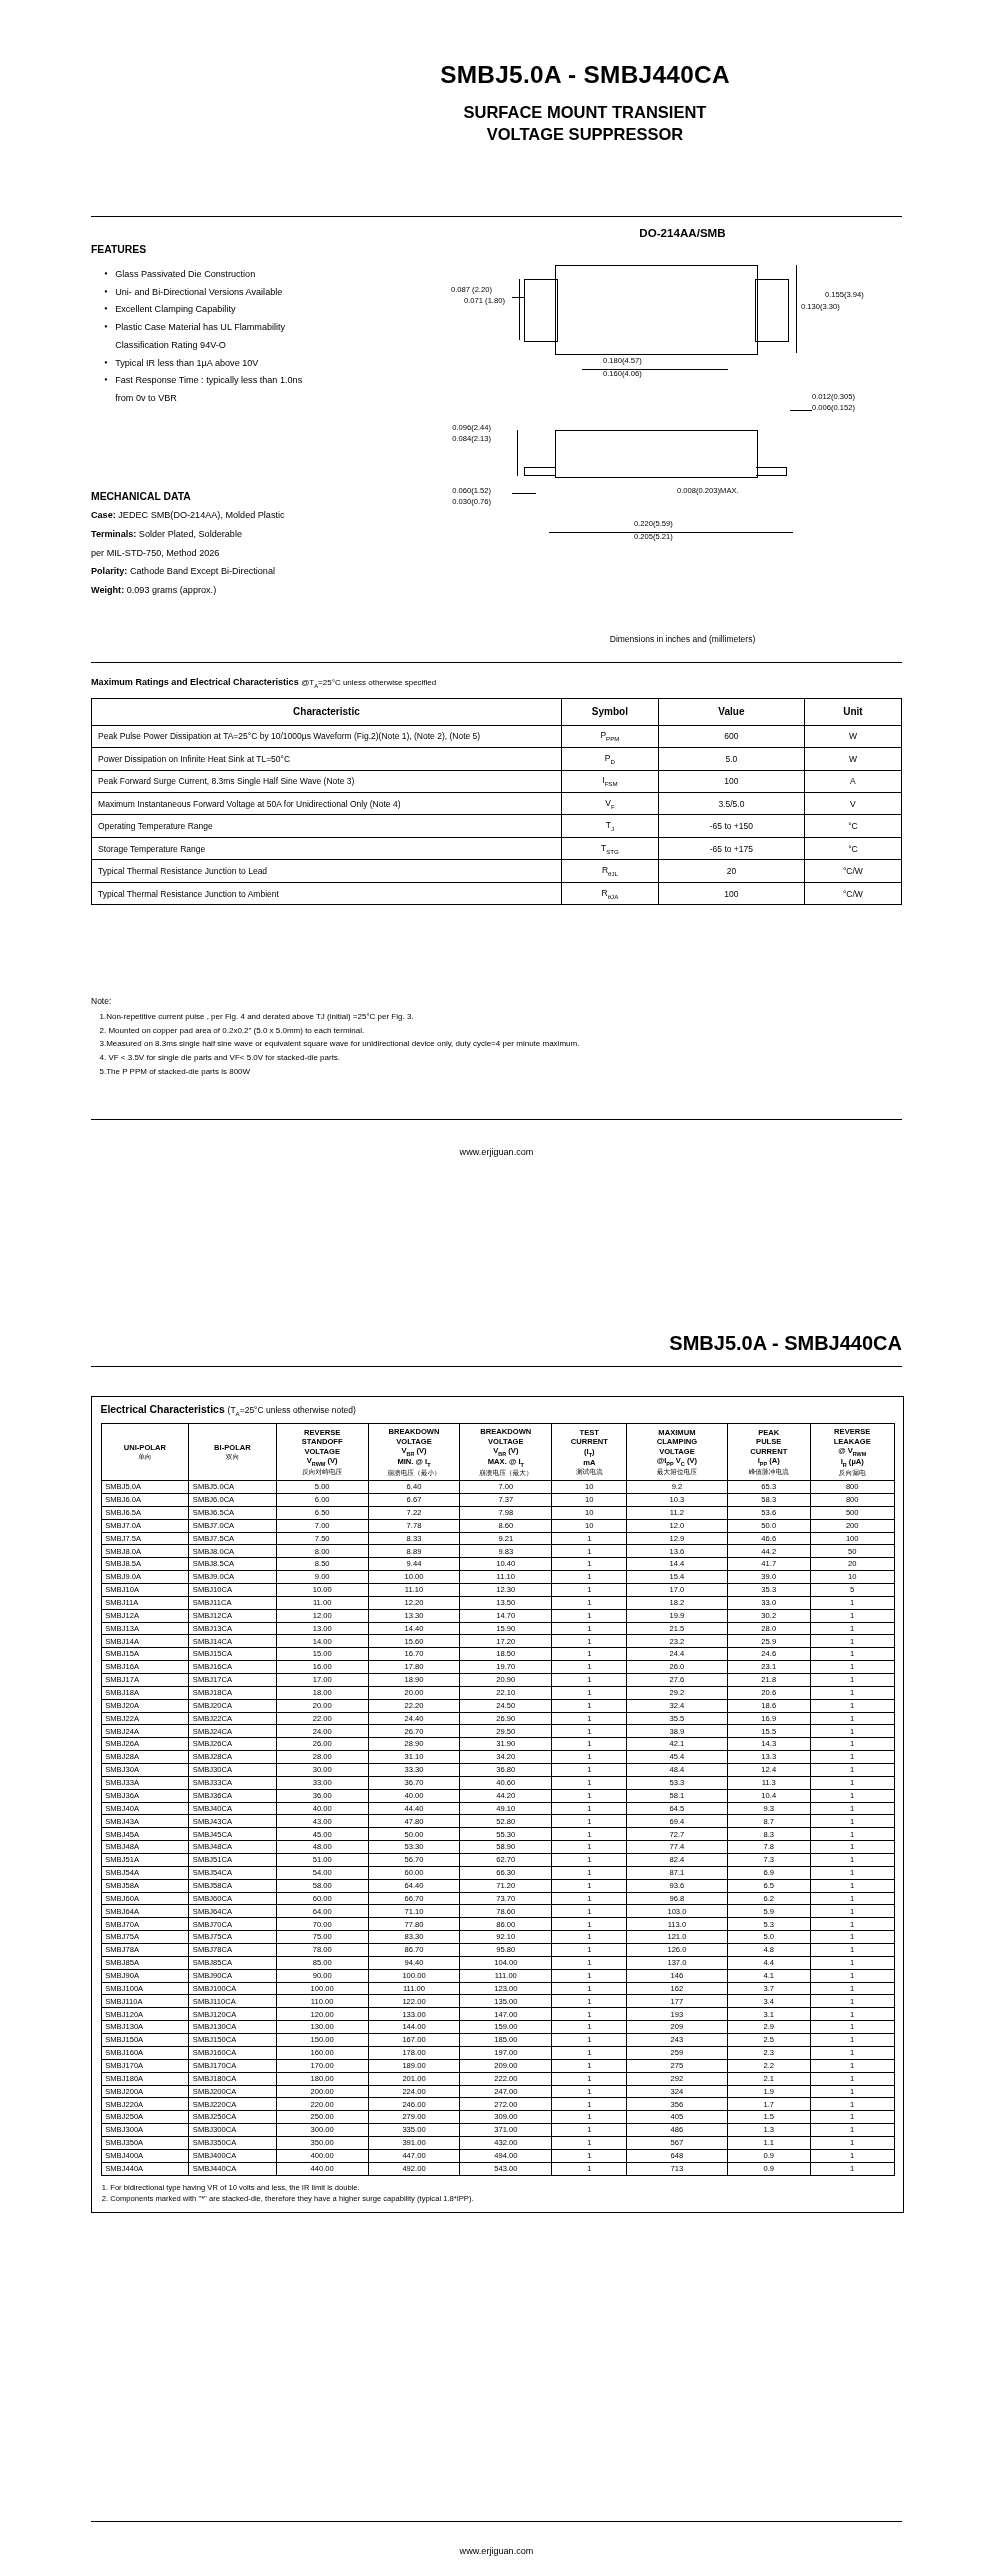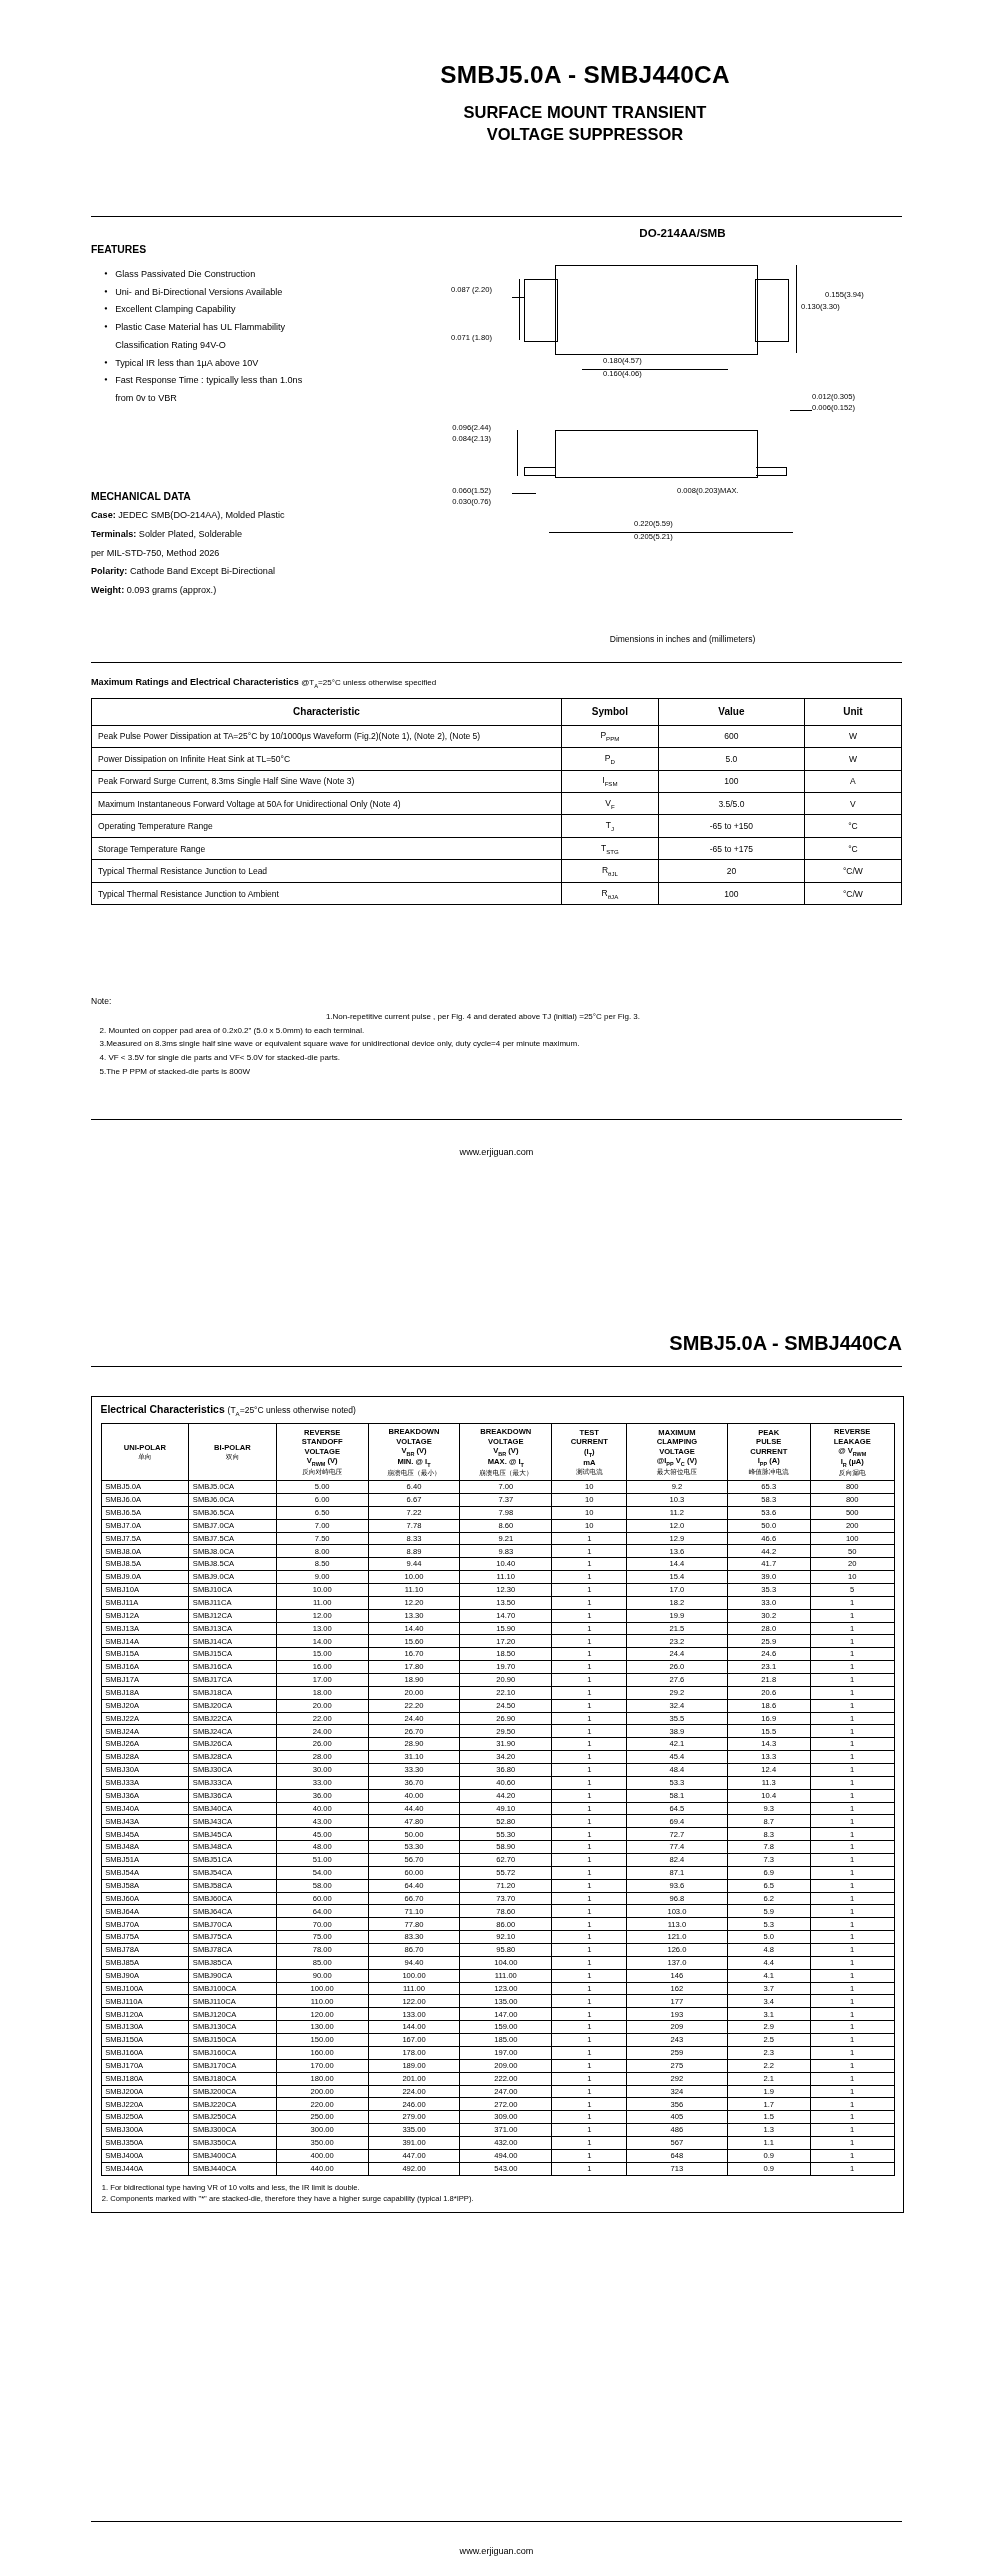--- a/index.html
+++ b/index.html
@@ -113,21 +113,21 @@
   <div class="pkg-title">DO-214AA/SMB</div>
 
   <div class="pkg-area">
 
     <div class="box" style="left:104px;top:18.3px;width:201px;height:88px;"></div>
     <div class="box" style="left:73px;top:32px;width:32px;height:61px;"></div>
     <div class="box" style="left:304px;top:32px;width:32px;height:61px;"></div>
 
     <div class="ln" style="left:68px;top:32px;width:0.6px;height:61px;"></div>
     <div class="dimtxt" style="left:0px;top:38px;">0.087 (2.20)</div>
-    <div class="dimtxt" style="left:0px;top:49px;margin-top:37px;">0.071 (1.80)</div>
+    <div class="dimtxt" style="left:13px;top:49px;">0.071 (1.80)</div>
     <div class="ln" style="left:61px;top:50px;width:12.2px;height:0.6px;"></div>
 
     <div class="ln" style="left:345px;top:18.3px;width:0.6px;height:88px;"></div>
     <div class="dimtxt" style="left:350px;top:43px;padding-left:24px;">0.155(3.94)</div>
     <div class="dimtxt" style="left:350px;top:55px;">0.130(3.30)</div>
 
     <div class="ln" style="left:131px;top:122px;width:146px;height:0.6px;"></div>
     <div class="dimtxt" style="left:152px;top:109px;">0.180(4.57)</div>
     <div class="dimtxt" style="left:152px;top:122px;">0.160(4.06)</div>
 
@@ -222,21 +222,21 @@
         <td>Typical Thermal Resistance Junction to Ambient</td>
         <td class="c">R<sub>θJA</sub></td>
         <td class="c">100</td>
         <td class="c">°C/W</td>
       </tr>
     </tbody>
   </table>
 
   <div class="notes">
     <div class="nh">Note:</div>
-    <div style="padding-left:8.5px;text-align:right;">1.Non-repetitive current pulse , per Fig. 4 and derated above TJ (initial) =25°C per Fig. 3.</div>
+    <div style="padding-left:8.5px;">1.Non-repetitive current pulse , per Fig. 4 and derated above TJ (initial) =25°C per Fig. 3.</div>
     <div style="padding-left:8.5px;">2. Mounted on copper pad area of 0.2x0.2" (5.0 x 5.0mm) to each terminal.</div>
     <div style="padding-left:8.5px;">3.Measured on 8.3ms single half sine wave or equivalent square wave for unidirectional device only, duty cycle=4 per minute maximum.</div>
     <div style="padding-left:8.5px;">4. VF &lt; 3.5V for single die parts and VF&lt; 5.0V for stacked-die parts.</div>
     <div style="padding-left:8.5px;">5.The P PPM of stacked-die parts is 800W</div>
   </div>
 
   <div class="hr-bot1"></div>
   <div class="web1">www.erjiguan.com</div>
 </div>
 
@@ -593,21 +593,21 @@
             <td>1</td>
             <td>82.4</td>
             <td>7.3</td>
             <td>1</td>
           </tr>
           <tr>
             <td class="l">SMBJ54A</td>
             <td class="l">SMBJ54CA</td>
             <td>54.00</td>
             <td>60.00</td>
-            <td>55.72</td>
+            <td>66.30</td>
             <td>1</td>
             <td>87.1</td>
             <td>6.9</td>
             <td>1</td>
           </tr>
           <tr>
             <td class="l">SMBJ58A</td>
             <td class="l">SMBJ58CA</td>
             <td>58.00</td>
             <td>64.40</td>

